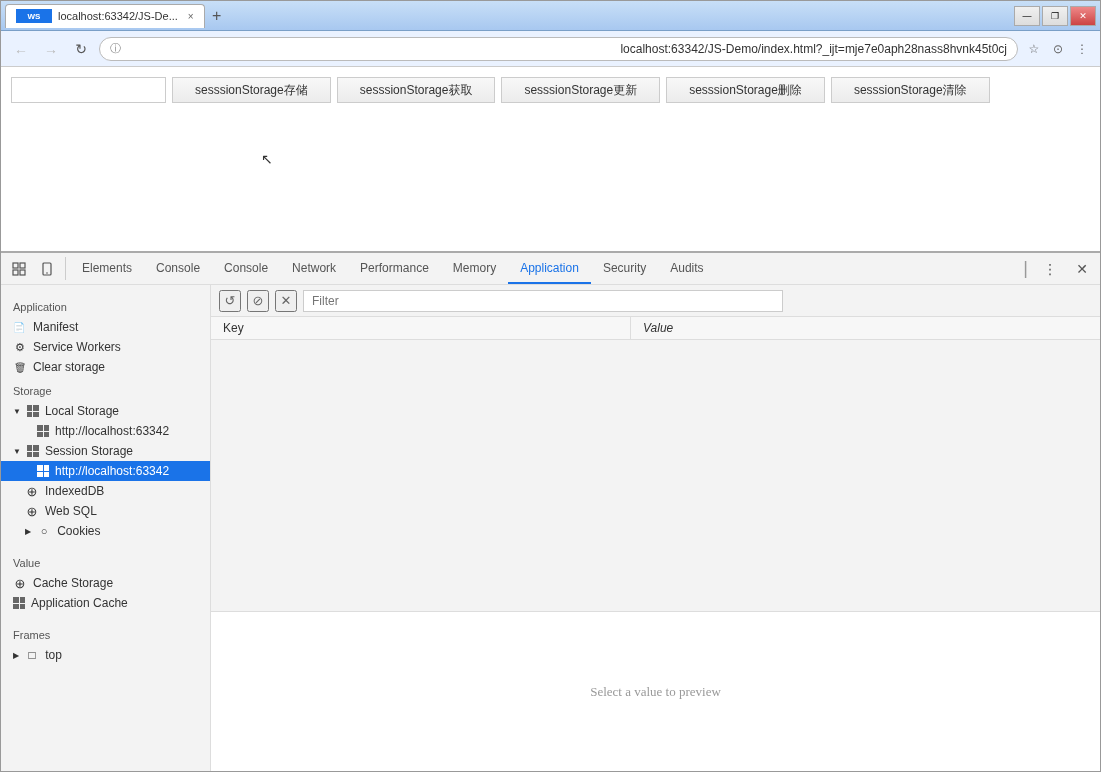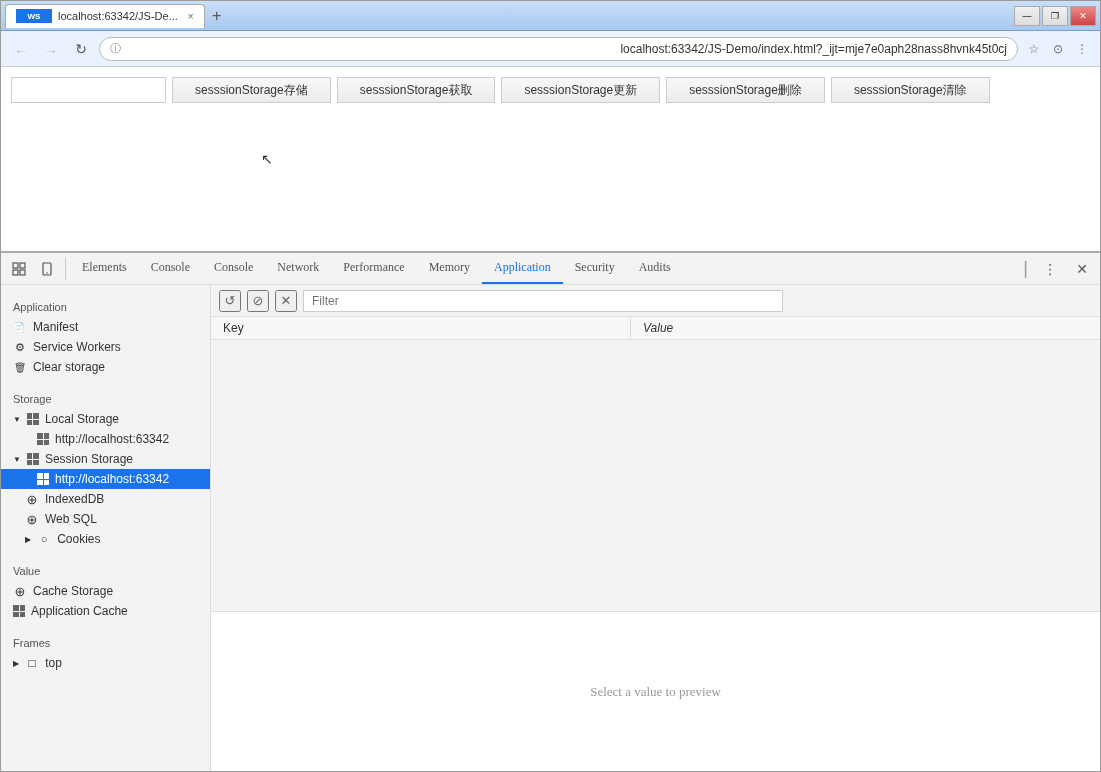--- a/index.html
+++ b/index.html
@@ -33,21 +33,21 @@
     .page-btn { height: 26px; padding: 0 22px; border: 1px solid #ccc; background: linear-gradient(to bottom, #f8f8f8, #ececec); font-size: 12px; cursor: pointer; color: #333; }
     .cursor-area { flex: 1; min-height: 60px; position: relative; }
     .cursor { position: absolute; left: 250px; top: 40px; font-size: 14px; color: #333; }
 
     
     .devtools { height: 520px; border-top: 2px solid #aaa; display: flex; flex-direction: column; background: #f3f3f3; }
     .devtools-toolbar { background: #f3f3f3; height: 32px; display: flex; align-items: stretch; border-bottom: 1px solid #ddd; padding: 0 4px; }
     .devtools-icon-btn { width: 28px; display: flex; align-items: center; justify-content: center; font-size: 14px; color: #555; cursor: pointer; border: none; background: none; }
     .devtools-separator { width: 1px; background: #ccc; margin: 4px 4px; }
     .devtools-tabs { display: flex; align-items: stretch; gap: 0; }
-    .dt-tab { padding: 0 12px; display: flex; align-items: center; font-size: 12px; color: #555; cursor: pointer; border-bottom: 2px solid transparent; font-family: Liberation Serif, serif; }
+    .dt-tab { padding: 0 12px; display: flex; align-items: center; font-size: 12px; color: #555; cursor: pointer; border-bottom: 2px solid transparent; }
     .dt-tab.active { color: #1a73e8; border-bottom: 2px solid #1a73e8; }
     .dt-menu { margin-left: auto; display: flex; align-items: center; gap: 4px; }
 
     
     .devtools-body { display: flex; flex: 1; min-height: 0; }
 
     
     .sidebar { width: 210px; min-width: 210px; background: #f3f3f3; border-right: 1px solid #ddd; overflow-y: auto; padding: 8px 0; }
     .sidebar-section-label { padding: 8px 12px 4px; font-size: 11px; color: #555; font-weight: normal; }
     .sidebar-item { padding: 3px 12px; display: flex; align-items: center; gap: 6px; cursor: pointer; color: #333; font-size: 12px; }
@@ -196,21 +196,21 @@
         </div>
         <div class="sidebar-item">
           <span class="icon gear-icon"></span>
           <span>Service Workers</span>
         </div>
         <div class="sidebar-item">
           <span class="icon trash-icon"></span>
           <span>Clear storage</span>
         </div>
 
-        <div style="margin-top:8px;">
+        <div style="">
           <div class="sidebar-section-label">Storage</div>
 
           <div class="sidebar-item">
             <span class="triangle">▼</span>
             <span class="storage-icon">
               <span></span>
                 <span></span>
                 <span></span>
                 <span></span>
             </span>

